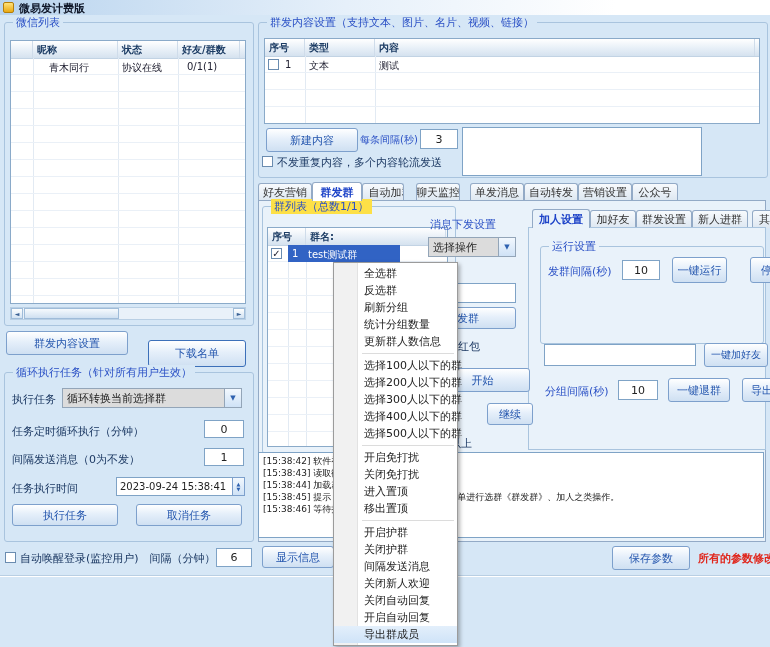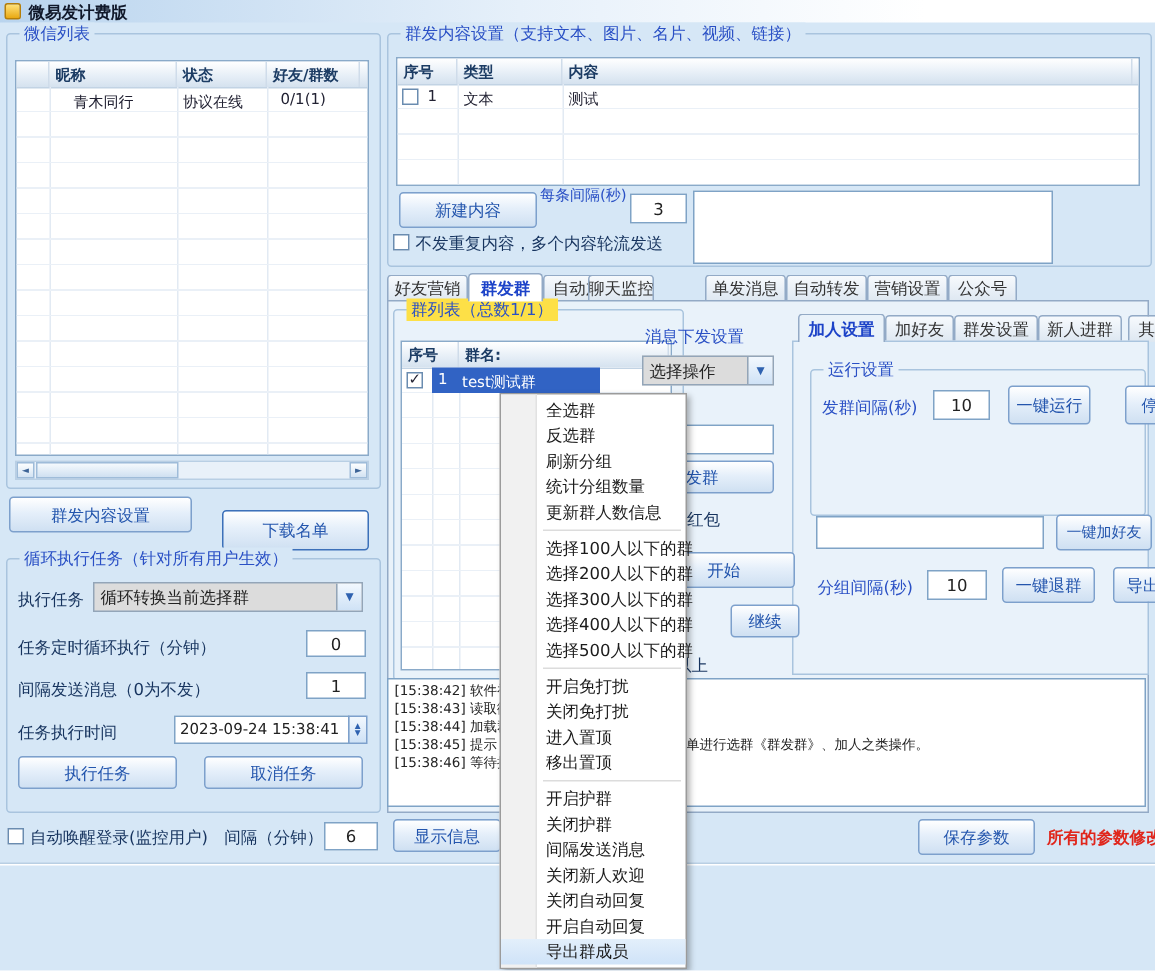--- a/index.html
+++ b/index.html
@@ -149,30 +149,30 @@
     <div class="vl" style="left:110px;top:17px;"></div>
     <div class="rowlines" style="top:17px;"></div>
     <div data-name="content-row">
       <div class="chk" style="left:3px;top:20px;" data-name="content-row-checkbox"></div>
       <div class="cell" style="left:20px;top:20px;" data-name="content-row-index">1</div>
       <div class="cell" style="left:44px;top:20px;" data-name="content-row-type">文本</div>
       <div class="cell" style="left:114px;top:20px;" data-name="content-row-text">测试</div>
     </div>
   </div>
   <div class="btn" style="left:266px;top:128px;width:92px;height:24px;" data-name="new-content-button">新建内容</div>
-  <div class="lbl blue" style="left:360px;top:123px;font-size:10px;" data-name="per-msg-interval-label">每条间隔(秒)</div>
+  <div class="lbl blue" style="left:360px;top:133px;font-size:10px;" data-name="per-msg-interval-label">每条间隔(秒)</div>
   <div class="fld num" style="left:420px;top:129px;width:38px;height:20px;" data-name="per-msg-interval-input">3</div>
   <div class="fld" style="left:462px;top:127px;width:240px;height:49px;" data-name="content-preview-box"></div>
   <div class="chk" style="left:262px;top:156px;" data-name="norepeat-checkbox"></div>
   <div class="lbl" style="left:277px;top:155px;" data-name="norepeat-label">不发重复内容，多个内容轮流发送</div>
 
   <div class="tab" style="left:258px;top:183px;width:54px;" data-name="tab-friend-marketing">好友营销</div>
   <div class="tab sel" style="left:312px;top:182px;width:50px;height:19px;" data-name="tab-group-send">群发群</div>
   <div class="tab" style="left:362px;top:183px;width:42px;padding-left:15px;" data-name="tab-auto-join">自动加群</div>
-  <div class="tab" style="left:392px;top:183px;width:44px;" data-name="tab-chat-monitor">聊天监控</div>
+  <div class="tab" style="left:416px;top:183px;width:44px;" data-name="tab-chat-monitor">聊天监控</div>
   <div class="tab" style="left:470px;top:183px;width:54px;" data-name="tab-single-send">单发消息</div>
   <div class="tab" style="left:524px;top:183px;width:54px;" data-name="tab-auto-forward">自动转发</div>
   <div class="tab" style="left:578px;top:183px;width:54px;" data-name="tab-marketing-settings">营销设置</div>
   <div class="tab" style="left:632px;top:183px;width:46px;" data-name="tab-official-account">公众号</div>
 
   <div class="panel" style="left:258px;top:200px;width:508px;height:342px;" data-name="group-send-panel"></div>
 
   <div class="gb" style="left:262px;top:206px;width:192px;height:246px;" data-name="group-list-group">
     <span class="cap" style="background:#fde047;" data-name="group-list-caption">群列表（总数1/1）</span>
   </div>

